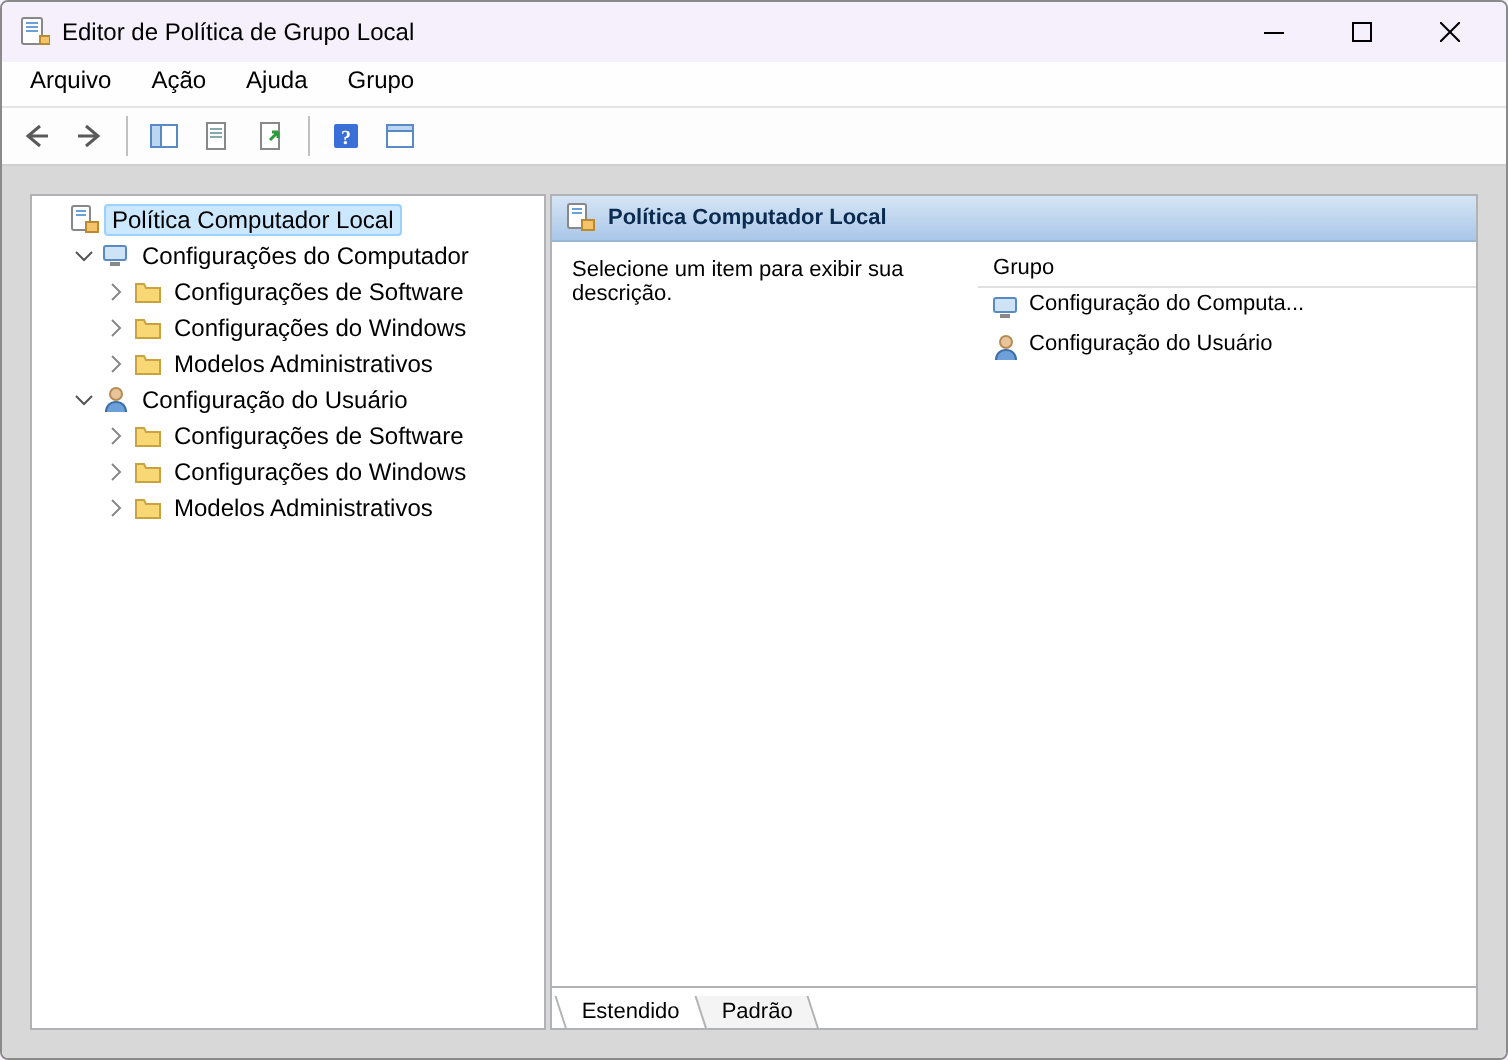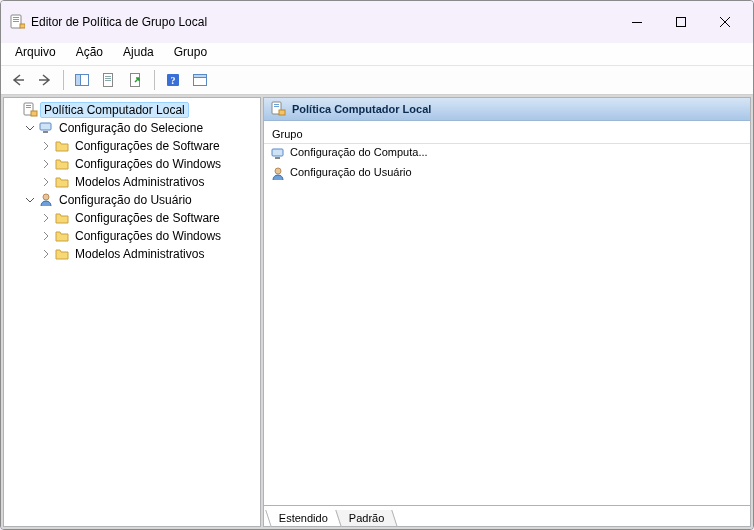--- a/index.html
+++ b/index.html
@@ -18,21 +18,21 @@
     border: 1px solid #8a8a8a;
     box-sizing: border-box;
     display: flex;
     flex-direction: column;
     background: #fff;
     border-radius: 4px;
     overflow: hidden;
   }
   
   .titlebar {
-    height: 42px;
+    height: 30px;
     display: flex;
     align-items: center;
     padding: 0 6px 0 8px;
     background: #f5f0fb;
   }
   .titlebar .app-icon {
     width: 16px; height: 16px;
     margin-right: 6px;
     display: flex; align-items:center; justify-content:center;
   }
@@ -89,21 +89,21 @@
     justify-content: center;
     border: 1px solid transparent;
     border-radius: 2px;
   }
   
   .content {
     flex: 1;
     display: flex;
     min-height: 0;
     background: #d8d8d8;
-    padding:2px;
+    padding:14px;
     box-sizing:border-box;
     gap:2px;
   }
   .pane {
     background: #fff;
     border: 1px solid #b0b2b5;
     box-sizing: border-box;
   }
   .tree-pane {
     width: 258px;
@@ -343,21 +343,21 @@
                   <svg width="10" height="10">
                       <path d="M1 3 L5 7 L9 3" fill="none" stroke="#555"></path>
                     </svg>
                 </span>
                 <span>
                   <svg width="16" height="16">
                       <rect x="2" y="3" width="11" height="7" rx="1" fill="#cfe3f7" stroke="#5a8ac6"></rect>
                       <rect x="5" y="11" width="5" height="2" fill="#888"></rect>
                     </svg>
                 </span>
-                <span class="tree-label">Configuração do Selecione</span>
+                <span class="tree-label">Configurações do Computador</span>
               </div>
               <ul>
                 <li class="tree-node">
                     <div class="tree-row">
                   <span class="expander">
                         <svg width="10" height="10">
                           <path d="M3 1 L7 5 L3 9" fill="none" stroke="#888"></path>
                         </svg>
                       </span>
                   <span>
@@ -475,20 +475,23 @@
             <svg width="16" height="16">
                 <rect x="2" y="1" width="9" height="12" rx="1" fill="#fff" stroke="#888"></rect>
                 <rect x="4" y="3" width="5" height="1" fill="#6aa0d8"></rect>
                 <rect x="4" y="5" width="5" height="1" fill="#6aa0d8"></rect>
                 <rect x="9" y="9" width="6" height="5" fill="#f5c36a" stroke="#bb8a2f"></rect>
               </svg>
           </span>
           <span class="hdr-text">Política Computador Local</span>
         </div>
         <div class="right-body">
+          <div class="desc-col">
+            <span>Selecione um item para exibir sua descrição.</span>
+          </div>
           <div class="list-col">
             <div class="list-header">Grupo</div>
             <div class="list-row">
               <span>
                 <svg width="16" height="16">
                     <rect x="2" y="3" width="11" height="7" rx="1" fill="#cfe3f7" stroke="#5a8ac6"></rect>
                     <rect x="5" y="11" width="5" height="2" fill="#888"></rect>
                   </svg>
               </span>
               <span>Configuração do Computa...</span>

